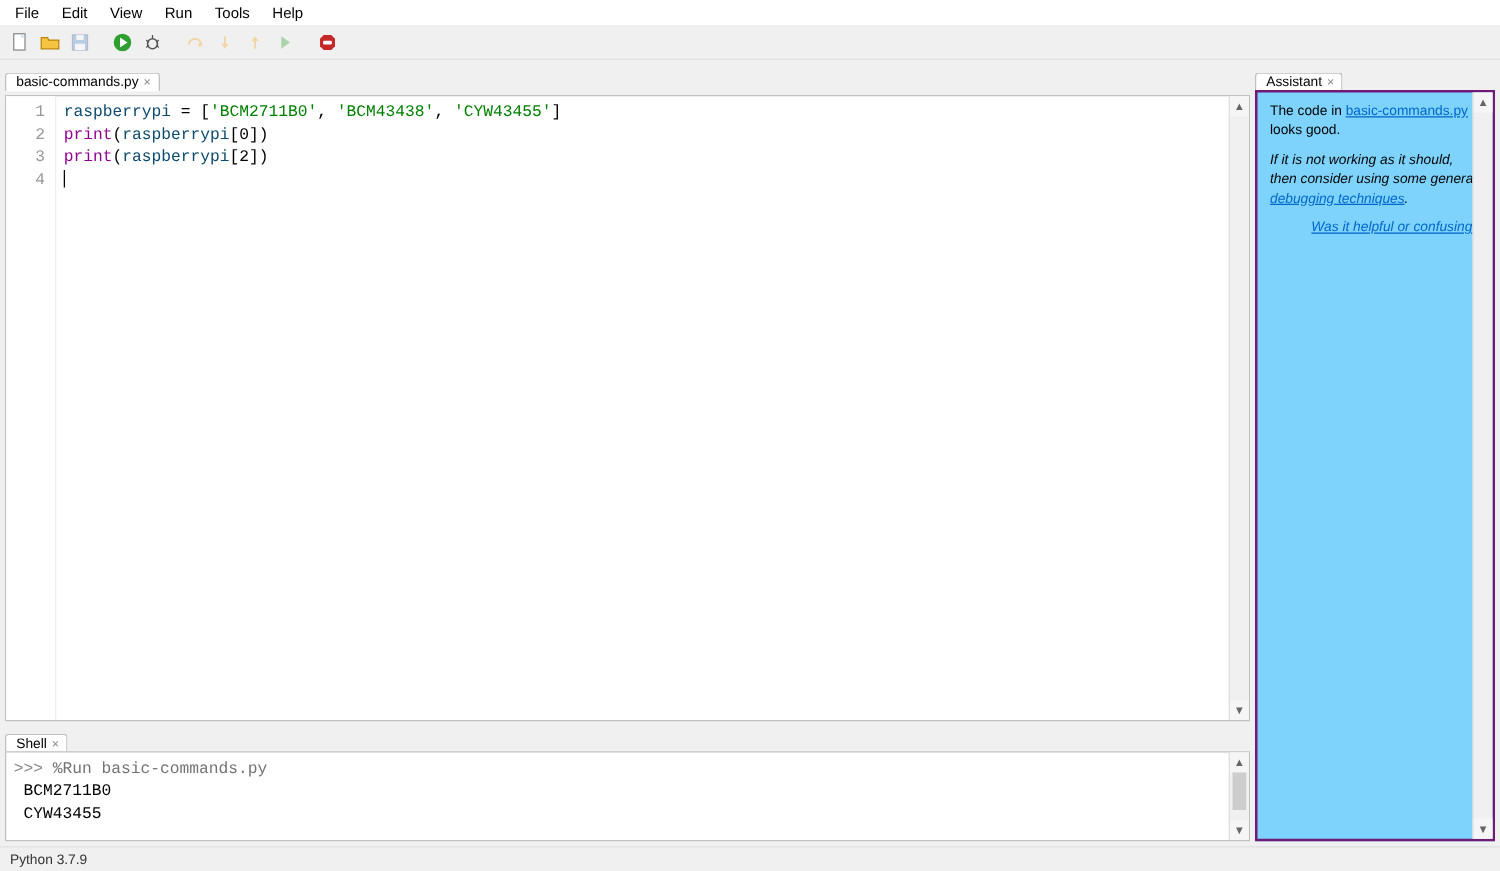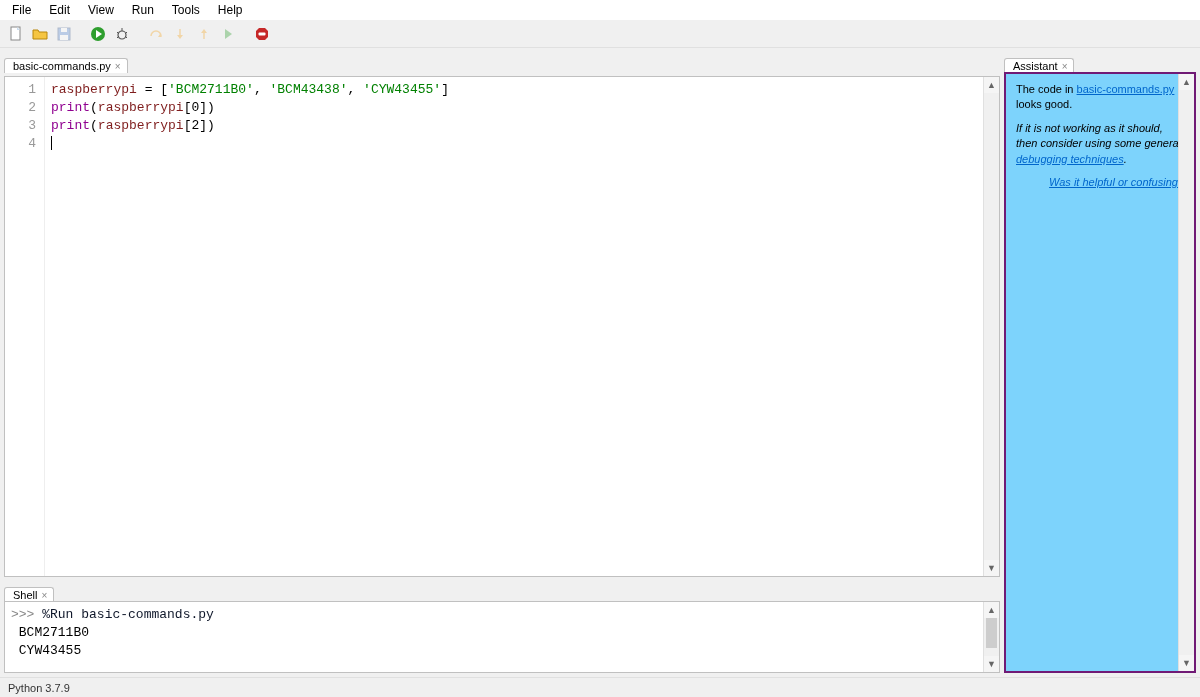--- a/index.html
+++ b/index.html
@@ -134,33 +134,33 @@
   .sb-thumb {
     position: absolute;
     left: 2px; right: 2px;
     background: #cdcdcd;
     border-radius: 0;
   }
   
   .tok-str { color: #008000; }
   .tok-num { color: #000; }
   .tok-builtin { color: #900090; }
-  .tok-id { color: #7f1d1d; }
+  .tok-id { color: #0c4a6e; }
   .cursor {
     display: inline-block;
     width: 1px; height: 14px;
     background: #000;
     vertical-align: text-bottom;
     margin-bottom: 1px;
   }
   
   .shell-wrap { height: 92px; display: flex; flex-direction: column; justify-content: space-between; }
   .shell-panel .code { padding-left: 6px; }
   .prompt { color: #888; }
-  .runcmd { color: #0f172a; }
+  .runcmd { color: #737373; }
   
   .assistant-panel {
     background: #7dd3fc;
     border: 2px solid #701a75;
     flex: 1;
     padding: 8px 10px;
     font-size: 11px;
     line-height: 1.4;
     position: relative;
   }

